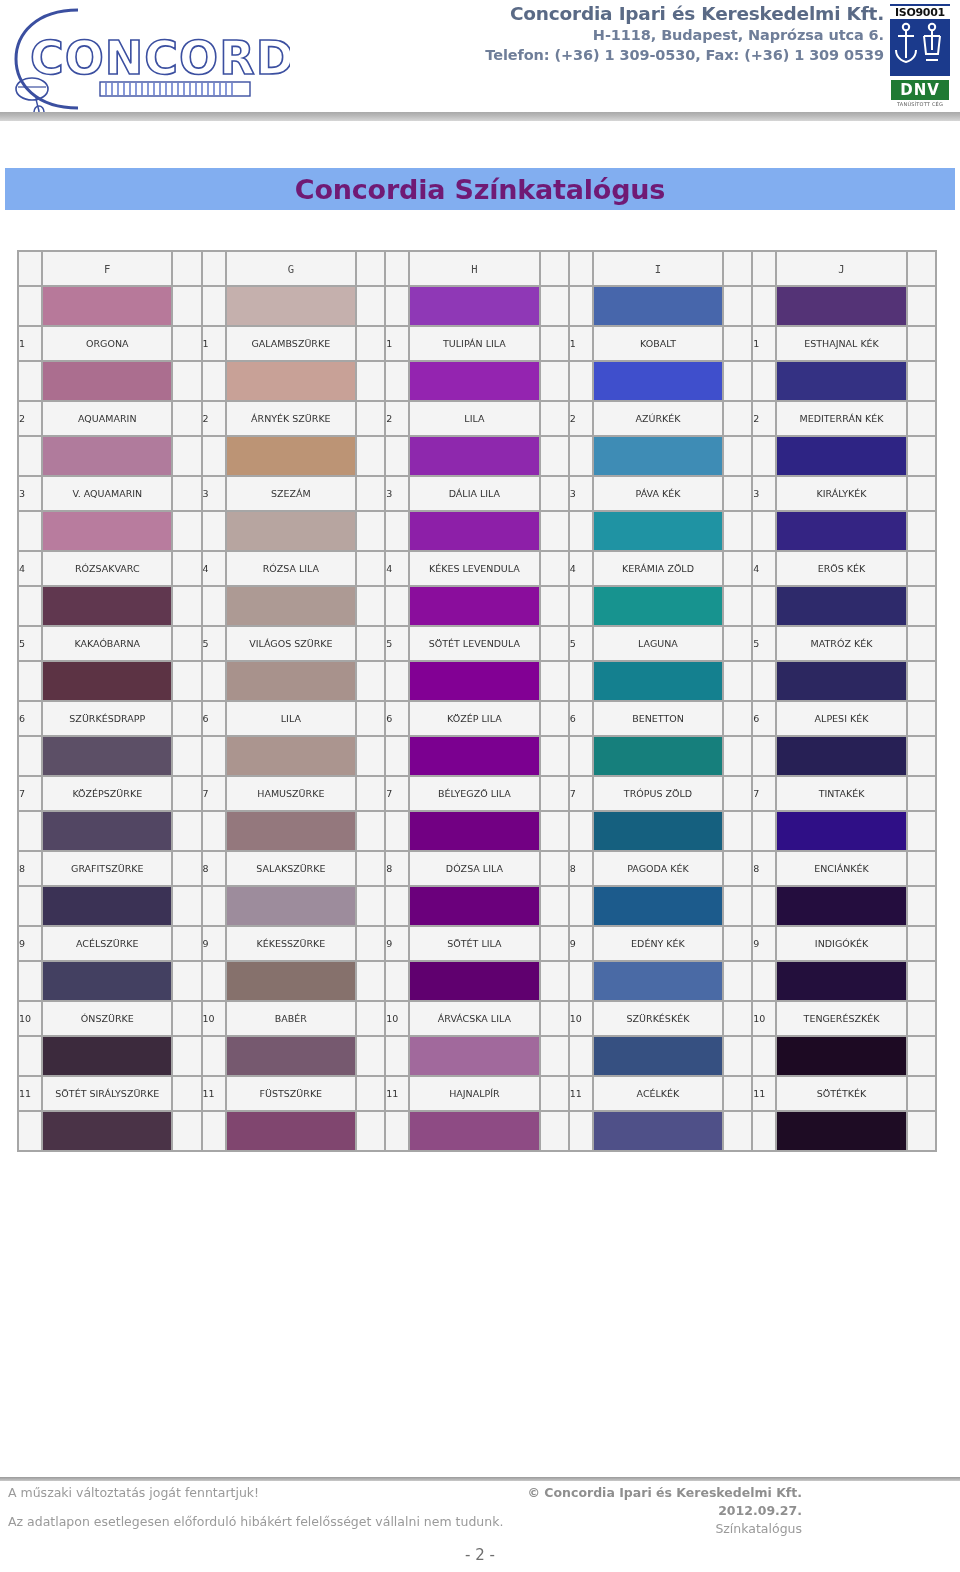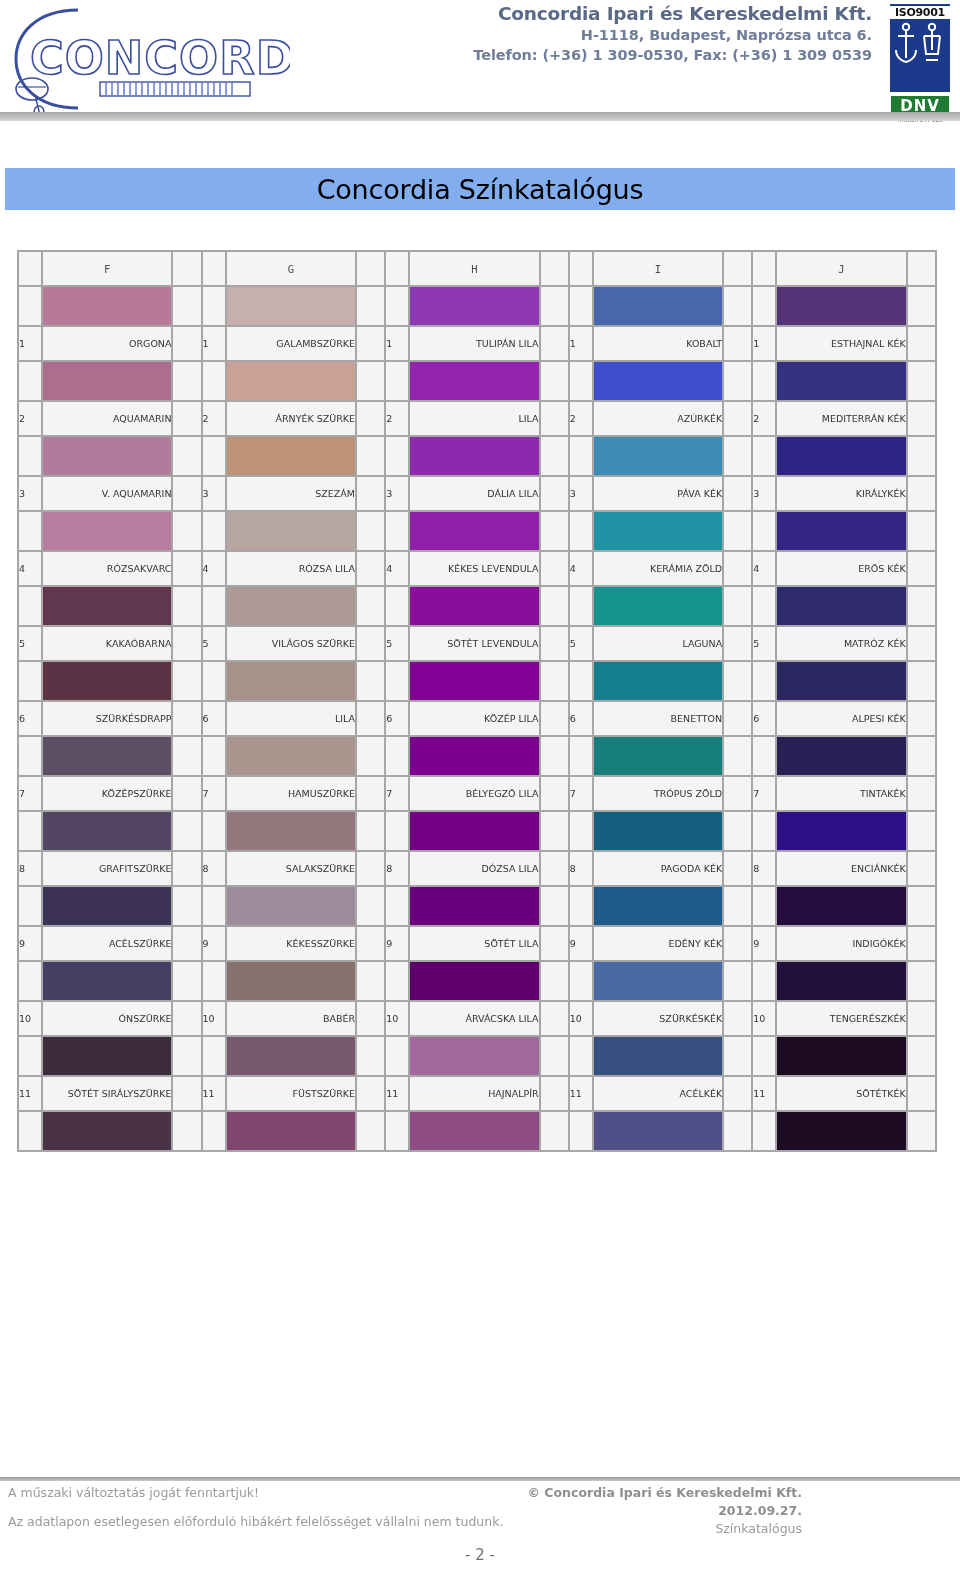--- a/index.html
+++ b/index.html
@@ -22,21 +22,21 @@
   }
   .logo-box {
     position: absolute;
     left: 10px; top: 4px;
     width: 280px; height: 110px;
   }
   .logo-svg { display: block; }
 
   .company-block {
     position: absolute;
-    left: 292px; top: 2px;
+    left: 304px; top: 2px;
     width: 580px;
     text-align: right;
     color: #5c6b87;
     line-height: 1.32;
   }
   .company-name {
     font-size: 18.5px;
     font-weight: bold;
     color: #5a6a86;
     letter-spacing: -0.2px;
@@ -49,21 +49,21 @@
   }
 
   .cert-box {
     position: absolute;
     right: 8px; top: 4px;
     width: 62px;
   }
   .iso-badge {
     background: #1b3a8c;
     color: #ffffff;
-    width: 60px; height: 88px;
+    width: 60px; height: 72px;
     position: relative;
   }
   .iso-text {
     position: absolute; top: 2px; left: 0; width: 100%;
     text-align: center;
     font-size: 11px; font-weight: bold;
     background: #ffffff; color: #111111;
     letter-spacing: -0.3px;
   }
   .dnv-badge {
@@ -101,22 +101,22 @@
     position: absolute;
     left: 5px; top: 168px;
     width: 950px; height: 42px;
     background: #82aef0;
     display: flex;
     align-items: center;
     justify-content: center;
   }
   .title-text {
     font-size: 27px;
-    font-weight: normal;
-    color: #000000;
+    font-weight: bold;
+    color: #701a75;
     letter-spacing: -0.2px;
   }
 
   
   .catalog {
     position: absolute;
     left: 17px; top: 250px;
     width: 920px;
     border-collapse: separate;
     border-spacing: 2px;
@@ -151,21 +151,21 @@
   .num-cell {
     font-size: 9.5px;
     color: #333333;
     padding-left: 3px;
     text-align: left;
   }
   .name-cell {
     font-size: 9.5px;
     color: #333333;
     padding-left: 4px;
-    text-align: right;
+    text-align: center;
     white-space: nowrap;
     overflow: hidden;
   }
 
   
   .footer-rule {
     position: absolute;
     left: 0; top: 1477px;
     width: 960px; height: 4px;
     background: linear-gradient(to bottom, #9a9a9a, #c9c9c9);

